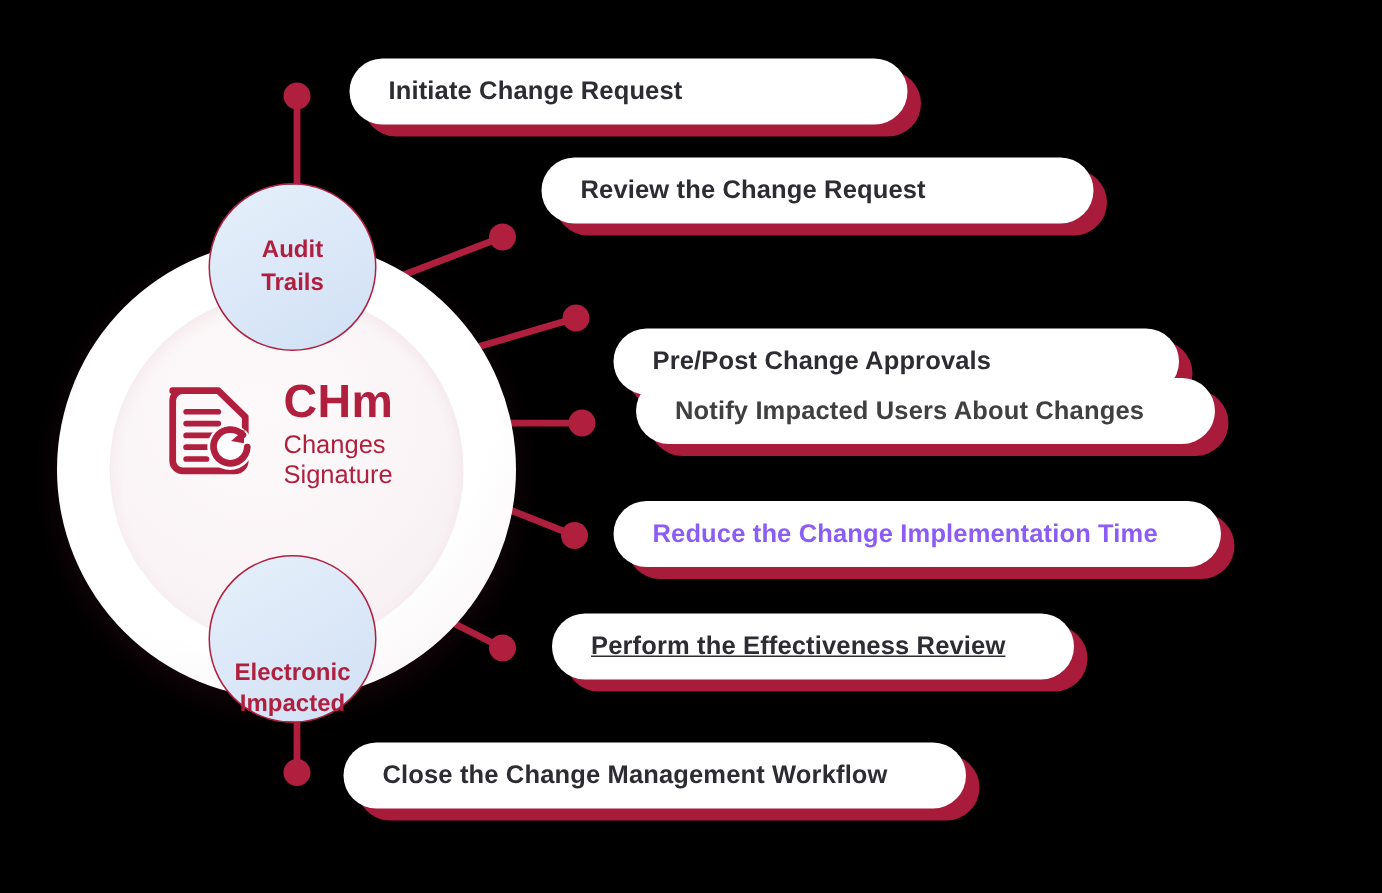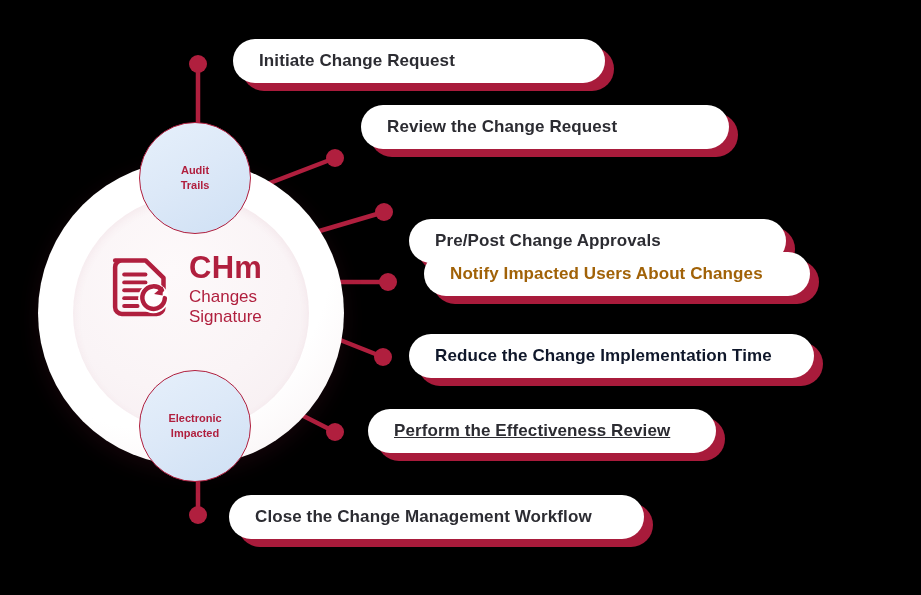--- a/index.html
+++ b/index.html
@@ -85,27 +85,27 @@
     height: 112px;
     border-radius: 50%;
     background: linear-gradient(150deg, #e6f0fb 0%, #dde9f8 45%, #cfe0f4 100%);
     border: 1.4px solid #b01f3e;
     display: flex;
     flex-direction: column;
     align-items: center;
     justify-content: center;
     text-align: center;
     color: #b01f3e;
-    font-size: 11px;
+    font-size: 16px;
     font-weight: bold;
     line-height: 1.35;
     box-sizing: border-box;
   }
   .badge-audit { left: 139px; top: 122px; }
-  .badge-esign { left: 139px; top: 370px; }
+  .badge-esign { left: 139px; top: 370px; justify-content: flex-end; }
 
   
   .pill {
     position: absolute;
     height: 44px;
     box-sizing: border-box;
   }
   .pill-shadow {
     position: absolute;
     left: 9px;
@@ -206,27 +206,27 @@
       </div>
       <div class="pill" style="left: 409px; top: 175px; width: 377px; margin-top: 44px;">
         <div class="pill-shadow" style="background: rgb(168, 27, 59);"></div>
         <div class="pill-face">
           <span class="pill-label" style="color: rgb(44, 44, 50);">Pre/Post Change Approvals</span>
         </div>
       </div>
       <div class="pill" style="left: 424px; top: 252px; width: 386px;">
         <div class="pill-shadow" style="background: rgb(168, 27, 59);"></div>
         <div class="pill-face">
-          <span class="pill-label" style="color: #a16207;">Notify Impacted Users About Changes</span>
+          <span class="pill-label" style="color: #404040;">Notify Impacted Users About Changes</span>
         </div>
       </div>
       <div class="pill" style="left: 409px; top: 334px; width: 405px;">
         <div class="pill-shadow" style="background: rgb(168, 27, 59);"></div>
         <div class="pill-face">
-          <span class="pill-label" style="color: #0f172a;">Reduce the Change Implementation Time</span>
+          <span class="pill-label" style="color: #8b5cf6;">Reduce the Change Implementation Time</span>
         </div>
       </div>
       <div class="pill" style="left: 368px; top: 409px; width: 348px;">
         <div class="pill-shadow" style="background: rgb(168, 27, 59);"></div>
         <div class="pill-face">
           <span class="pill-label" style="color: rgb(44, 44, 50); text-decoration: underline;">Perform the Effectiveness Review</span>
         </div>
       </div>
       <div class="pill" style="left: 229px; top: 495px; width: 415px;">
         <div class="pill-shadow" style="background: rgb(168, 27, 59);"></div>

